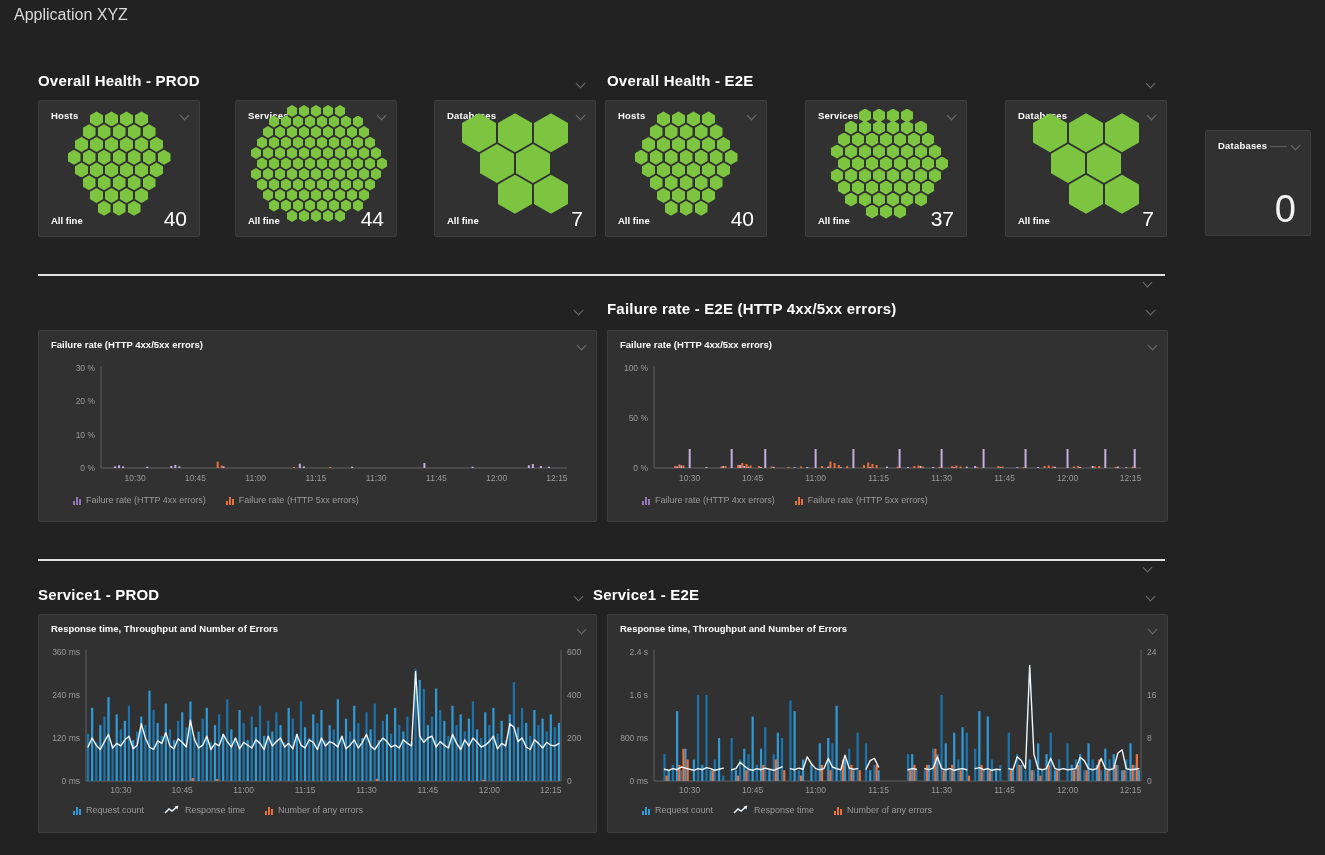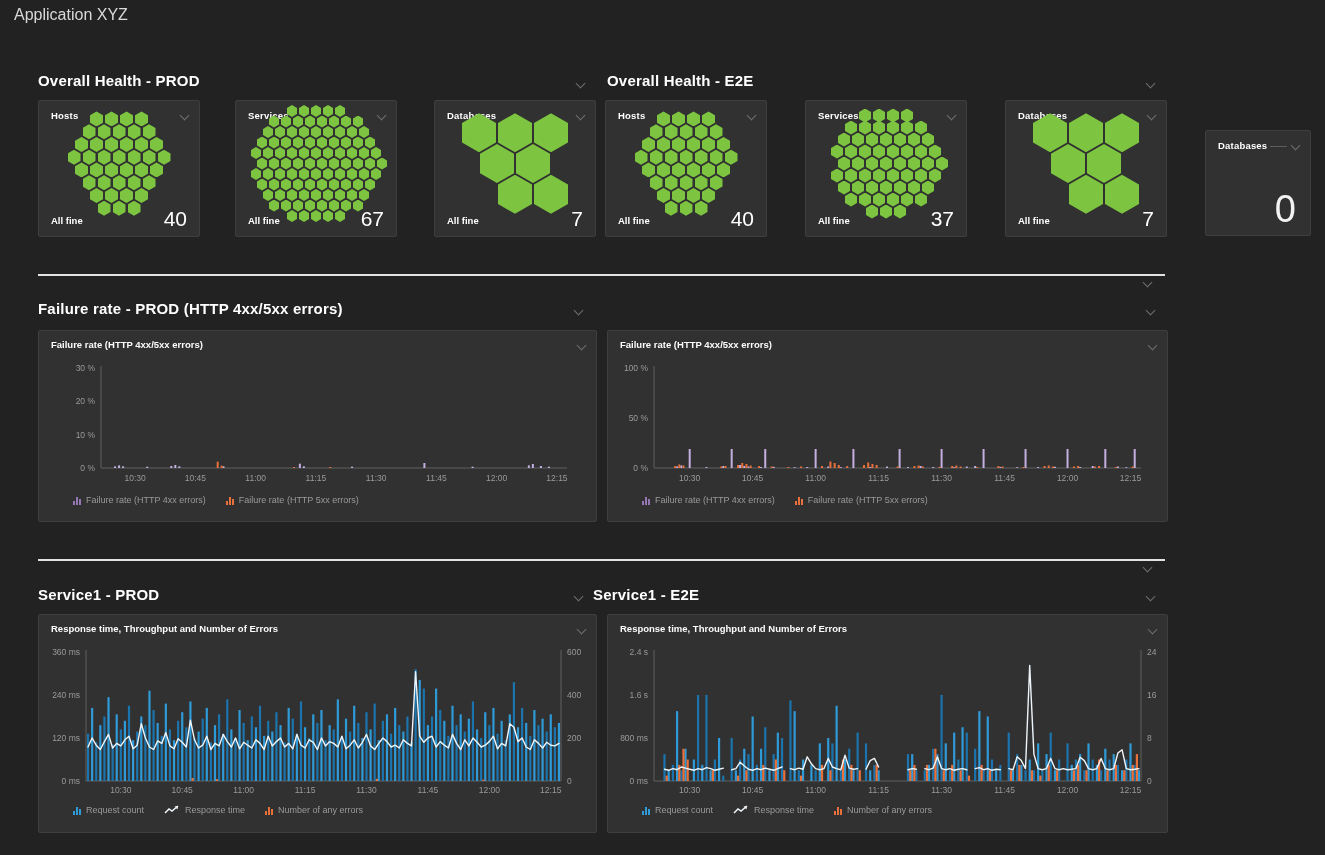--- a/index.html
+++ b/index.html
@@ -225,21 +225,21 @@
           </div>
           <div class="hex-row" style="margin-top: -1.5px;">
             <span class="hex" style="width: 10px; height: 12px;"></span>
             <span class="hex" style="width: 10px; height: 12px;"></span>
             <span class="hex" style="width: 10px; height: 12px;"></span>
             <span class="hex" style="width: 10px; height: 12px;"></span>
             <span class="hex" style="width: 10px; height: 12px;"></span>
           </div>
         </div>
         <span class="tile-foot-label">All fine</span>
-        <span class="tile-count">67</span>
+        <span class="tile-count">44</span>
       </div>
       <div class="tile" style="left: 434px; top: 100px; width: 162px; height: 137px;">
         <span class="tile-head">Databases</span>
         <span class="chev tile-chev"></span>
         <div class="hex-wrap">
           <div class="hex-row">
             <span class="hex" style="width: 34px; height: 39px;"></span>
             <span class="hex" style="width: 34px; height: 39px;"></span>
             <span class="hex" style="width: 34px; height: 39px;"></span>
           </div>
@@ -428,22 +428,22 @@
   <div class="tile" style="left:1205px;top:130px;width:106px;height:106px">
     <span class="tile-head">Databases</span>
     <span class="underscore"></span>
     <span class="chev tile-chev"></span>
     <div class="problems-value">0</div>
   </div>
 
   <div class="hr" style="left:38px;top:274px;width:1127px"></div>
   <span class="chev" style="left:1143px;top:278px"></span>
 
-  <div class="sec-title" style="left:38px;top:300px">Failure rate - PROD (HTTP 4xx/5xx errors)</div>
   <span class="chev" style="left:574px;top:306px"></span>
+  <div class="sec-title" style="left:607px;top:300px">Failure rate - E2E (HTTP 4xx/5xx errors)</div>
   <span class="chev" style="left:1146px;top:306px"></span>
 
   <div class="hr" style="left:38px;top:559px;width:1127px"></div>
   <span class="chev" style="left:1143px;top:563px"></span>
 
   <div class="sec-title" style="left:38px;top:586px">Service1 - PROD</div>
   <span class="chev" style="left:574px;top:592px"></span>
   <div class="sec-title" style="left:593px;top:586px">Service1 - E2E</div>
   <span class="chev" style="left:1146px;top:592px"></span>
 

